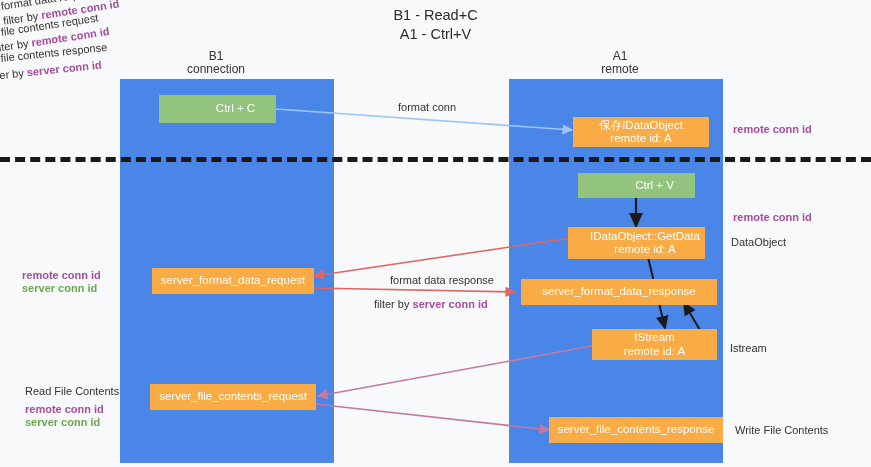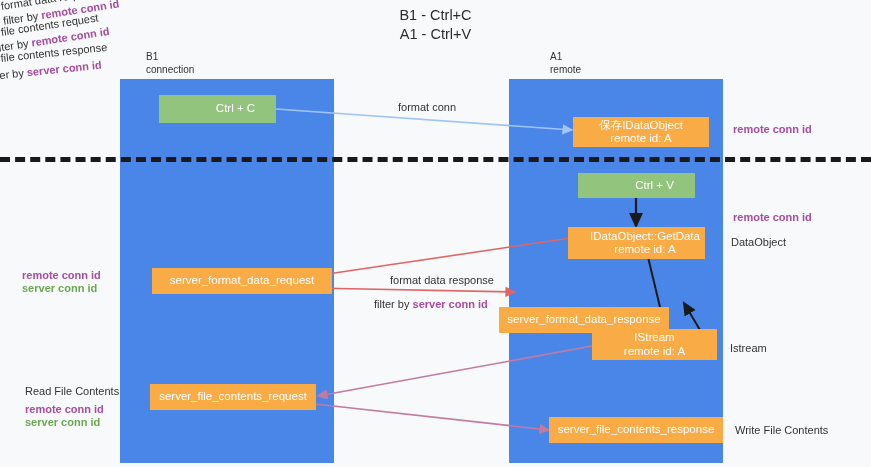--- a/index.html
+++ b/index.html
@@ -13,22 +13,22 @@
 
   
   .title{
     position:absolute;left:0;top:6px;width:871px;
     text-align:center;color:#2b2b2b;font-size:14.5px;line-height:19px;
     white-space:pre-line;
   }
 
   
   .colhdr{
-    position:absolute;text-align:left;color:#333;
-    font-size:10px;line-height:13px;white-space:pre-line;
+    position:absolute;text-align:center;color:#333;
+    font-size:12px;line-height:13px;white-space:pre-line;
   }
 
   
   .lane{position:absolute;background:#4a86e8;}
 
   
   .node{
     position:absolute;box-sizing:border-box;
     display:flex;align-items:center;justify-content:center;
     text-align:center;color:#ffffff;font-size:11.5px;line-height:13.5px;
@@ -51,21 +51,21 @@
     border-top:5px dashed #1a1a1a;
   }
 
   svg.overlay{position:absolute;left:0;top:0;width:871px;height:467px;pointer-events:none;}
 </style>
 </head>
 <body>
 
 <div id="stage">
 
-  <div class="title">B1 - Ctrl+C
+  <div class="title">B1 - Read+C
 A1 - Ctrl+V</div>
 
   <div class="colhdr" style="left:146px;top:50px;width:140px;">B1
 connection</div>
   <div class="colhdr" style="left:550px;top:50px;width:140px;">A1
 remote</div>
 
   <div class="lane" style="left:120px;top:79px;width:214px;height:384px;"></div>
   <div class="lane" style="left:509px;top:79px;width:214px;height:384px;"></div>
 
@@ -107,23 +107,23 @@
   <div class="node green" style="left:159px;top:95px;width:117px;height:28px;">Ctrl + C</div>
 
   <div class="node orange" style="left:573px;top:117px;width:136px;height:30px;">保存IDataObject
 remote id: A</div>
 
   <div class="node green" style="left:578px;top:173px;width:117px;height:25px;">Ctrl + V</div>
 
   <div class="node orange" style="left:568px;top:227px;width:137px;height:32px;padding-left:17px;">IDataObject::GetData
 remote id: A</div>
 
-  <div class="node orange" style="left:152px;top:268px;width:180px;height:26px;text-align:right;">server_format_data_request</div>
+  <div class="node orange" style="left:152px;top:268px;width:162px;height:26px;text-align:right;">server_format_data_request</div>
 
-  <div class="node orange" style="left:499px;top:279px;width:170px;height:26px;margin-top:28px;">server_format_data_response</div>
+  <div class="node orange" style="left:521px;top:279px;width:196px;height:26px;">server_format_data_response</div>
 
   <div class="node orange" style="left:592px;top:329px;width:125px;height:31px;">IStream
 remote id: A</div>
 
   <div class="node orange" style="left:150px;top:384px;width:166px;height:26px;">server_file_contents_request</div>
 
   <div class="node orange" style="left:549px;top:417px;width:174px;height:26px;">server_file_contents_response</div>
 
   <div class="lbl" style="left:398px;top:101px;">format conn</div>
 

